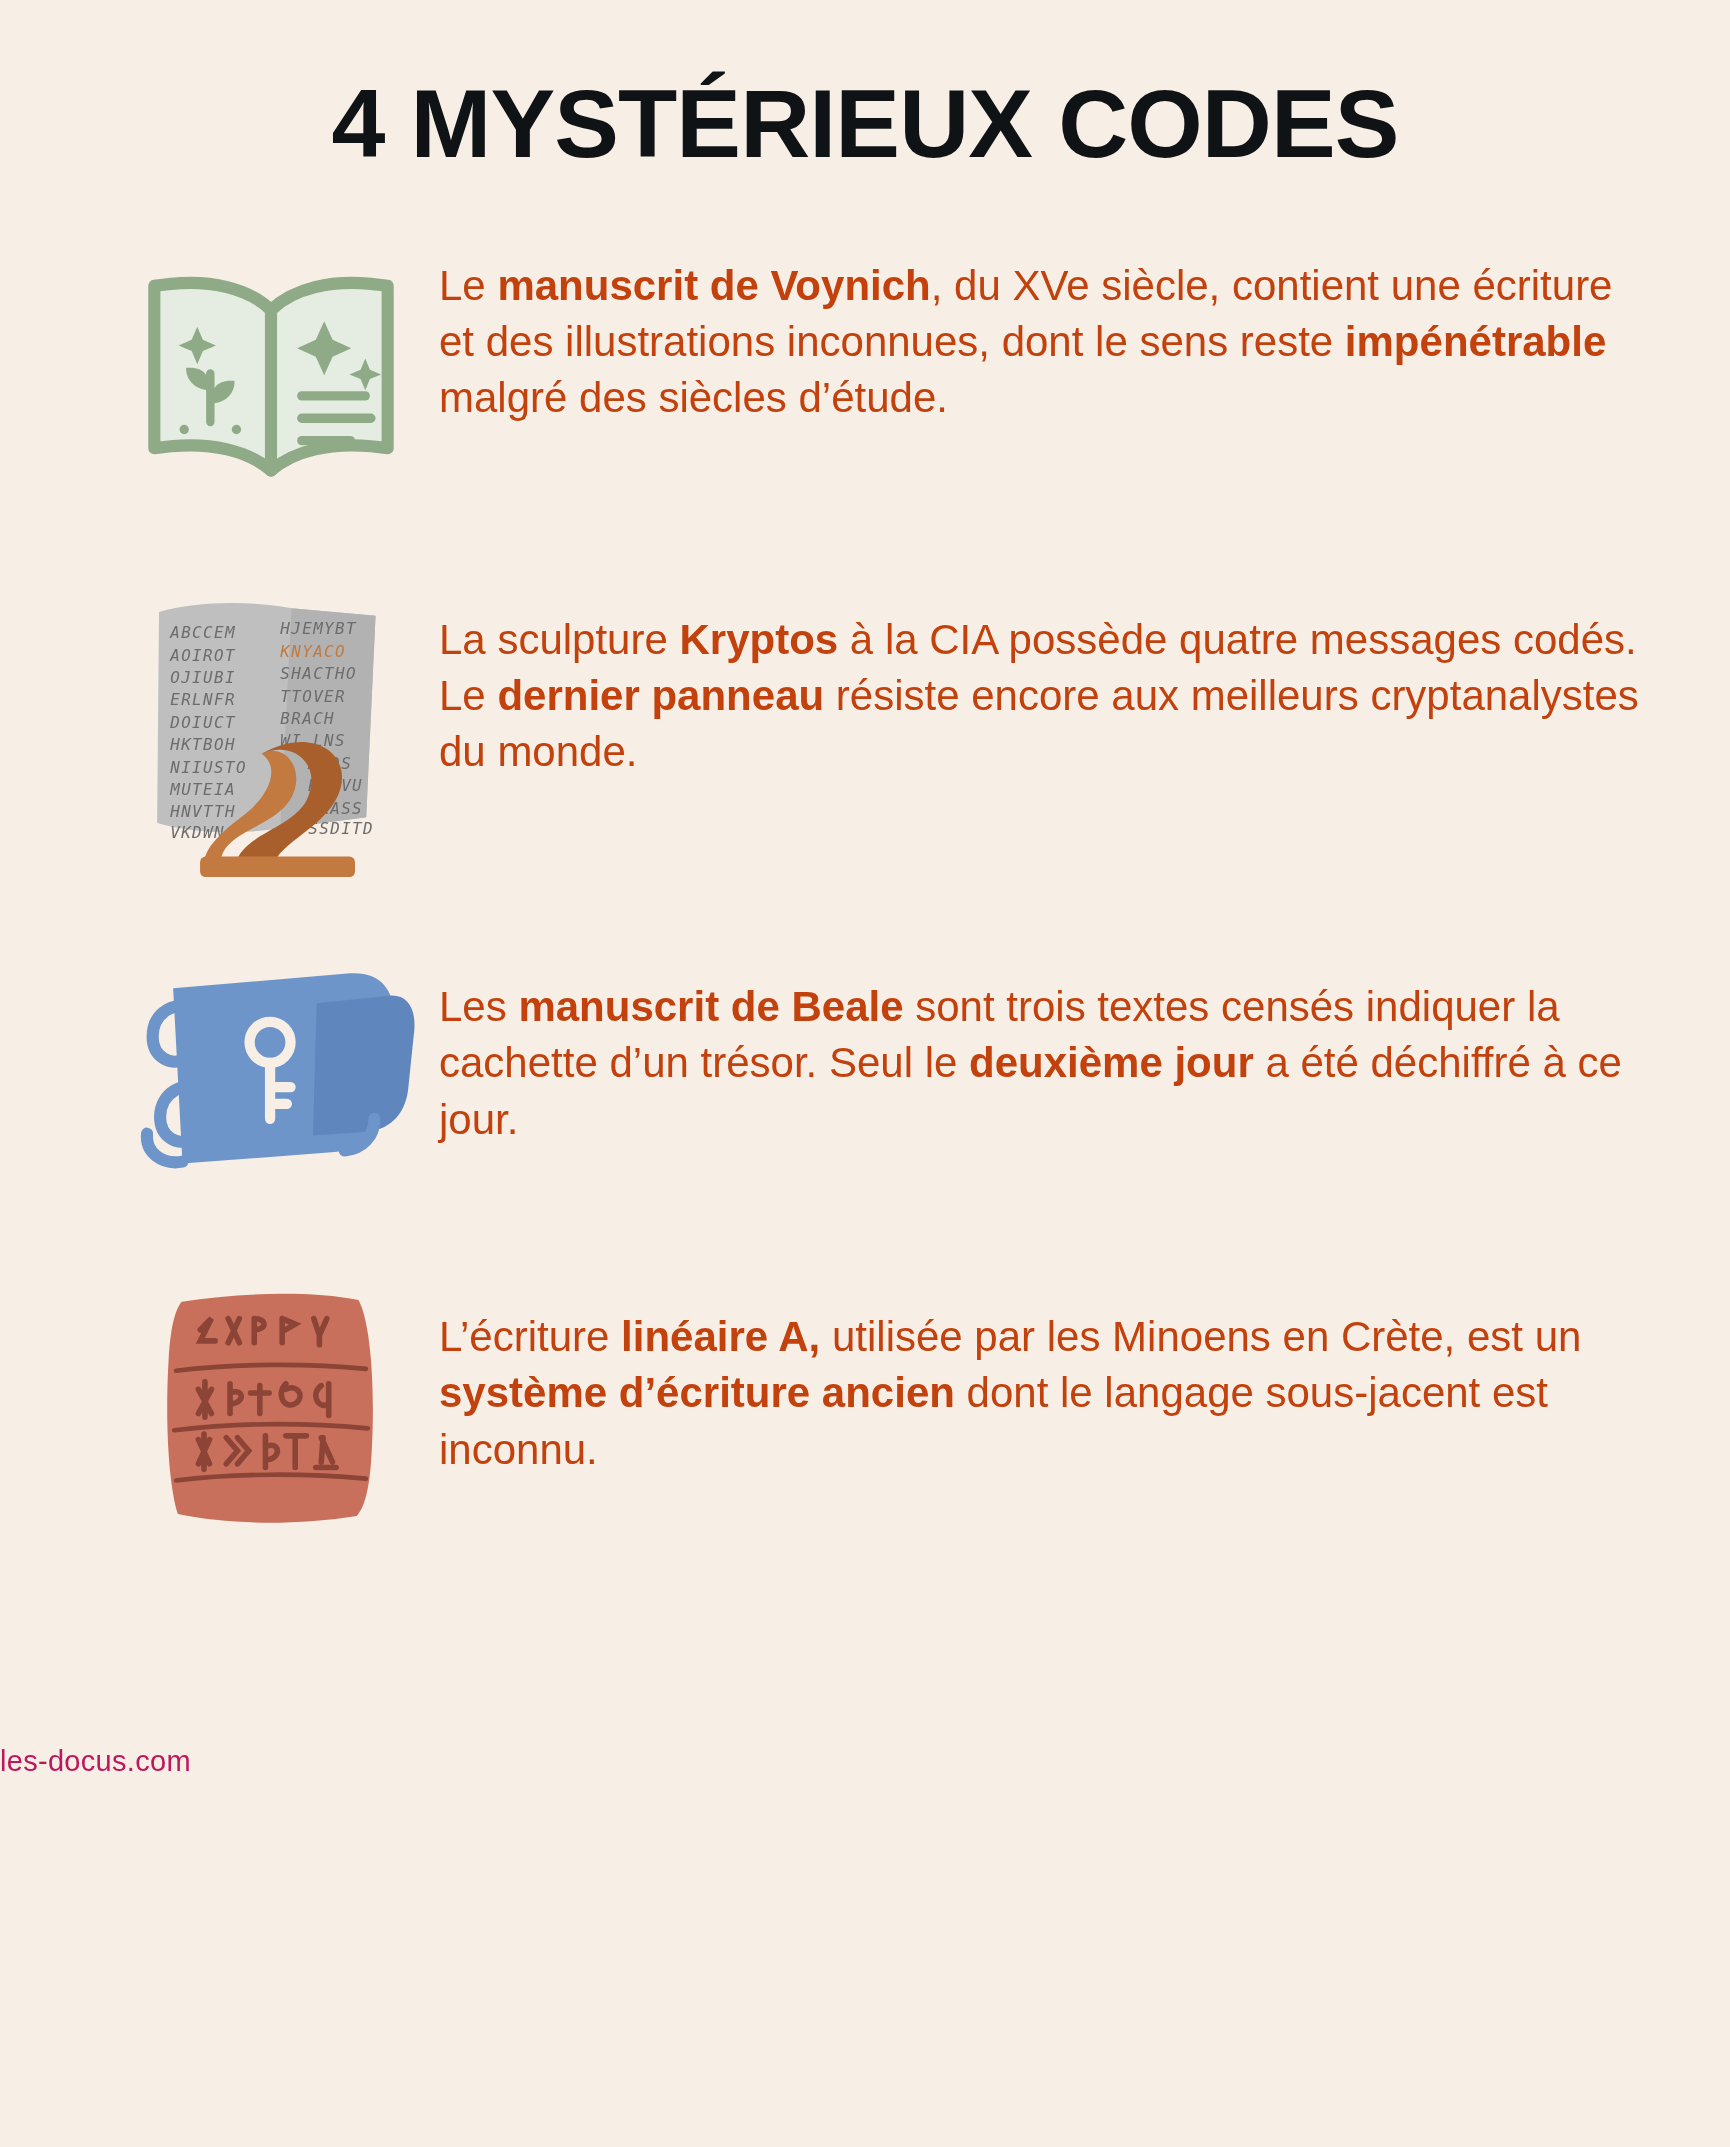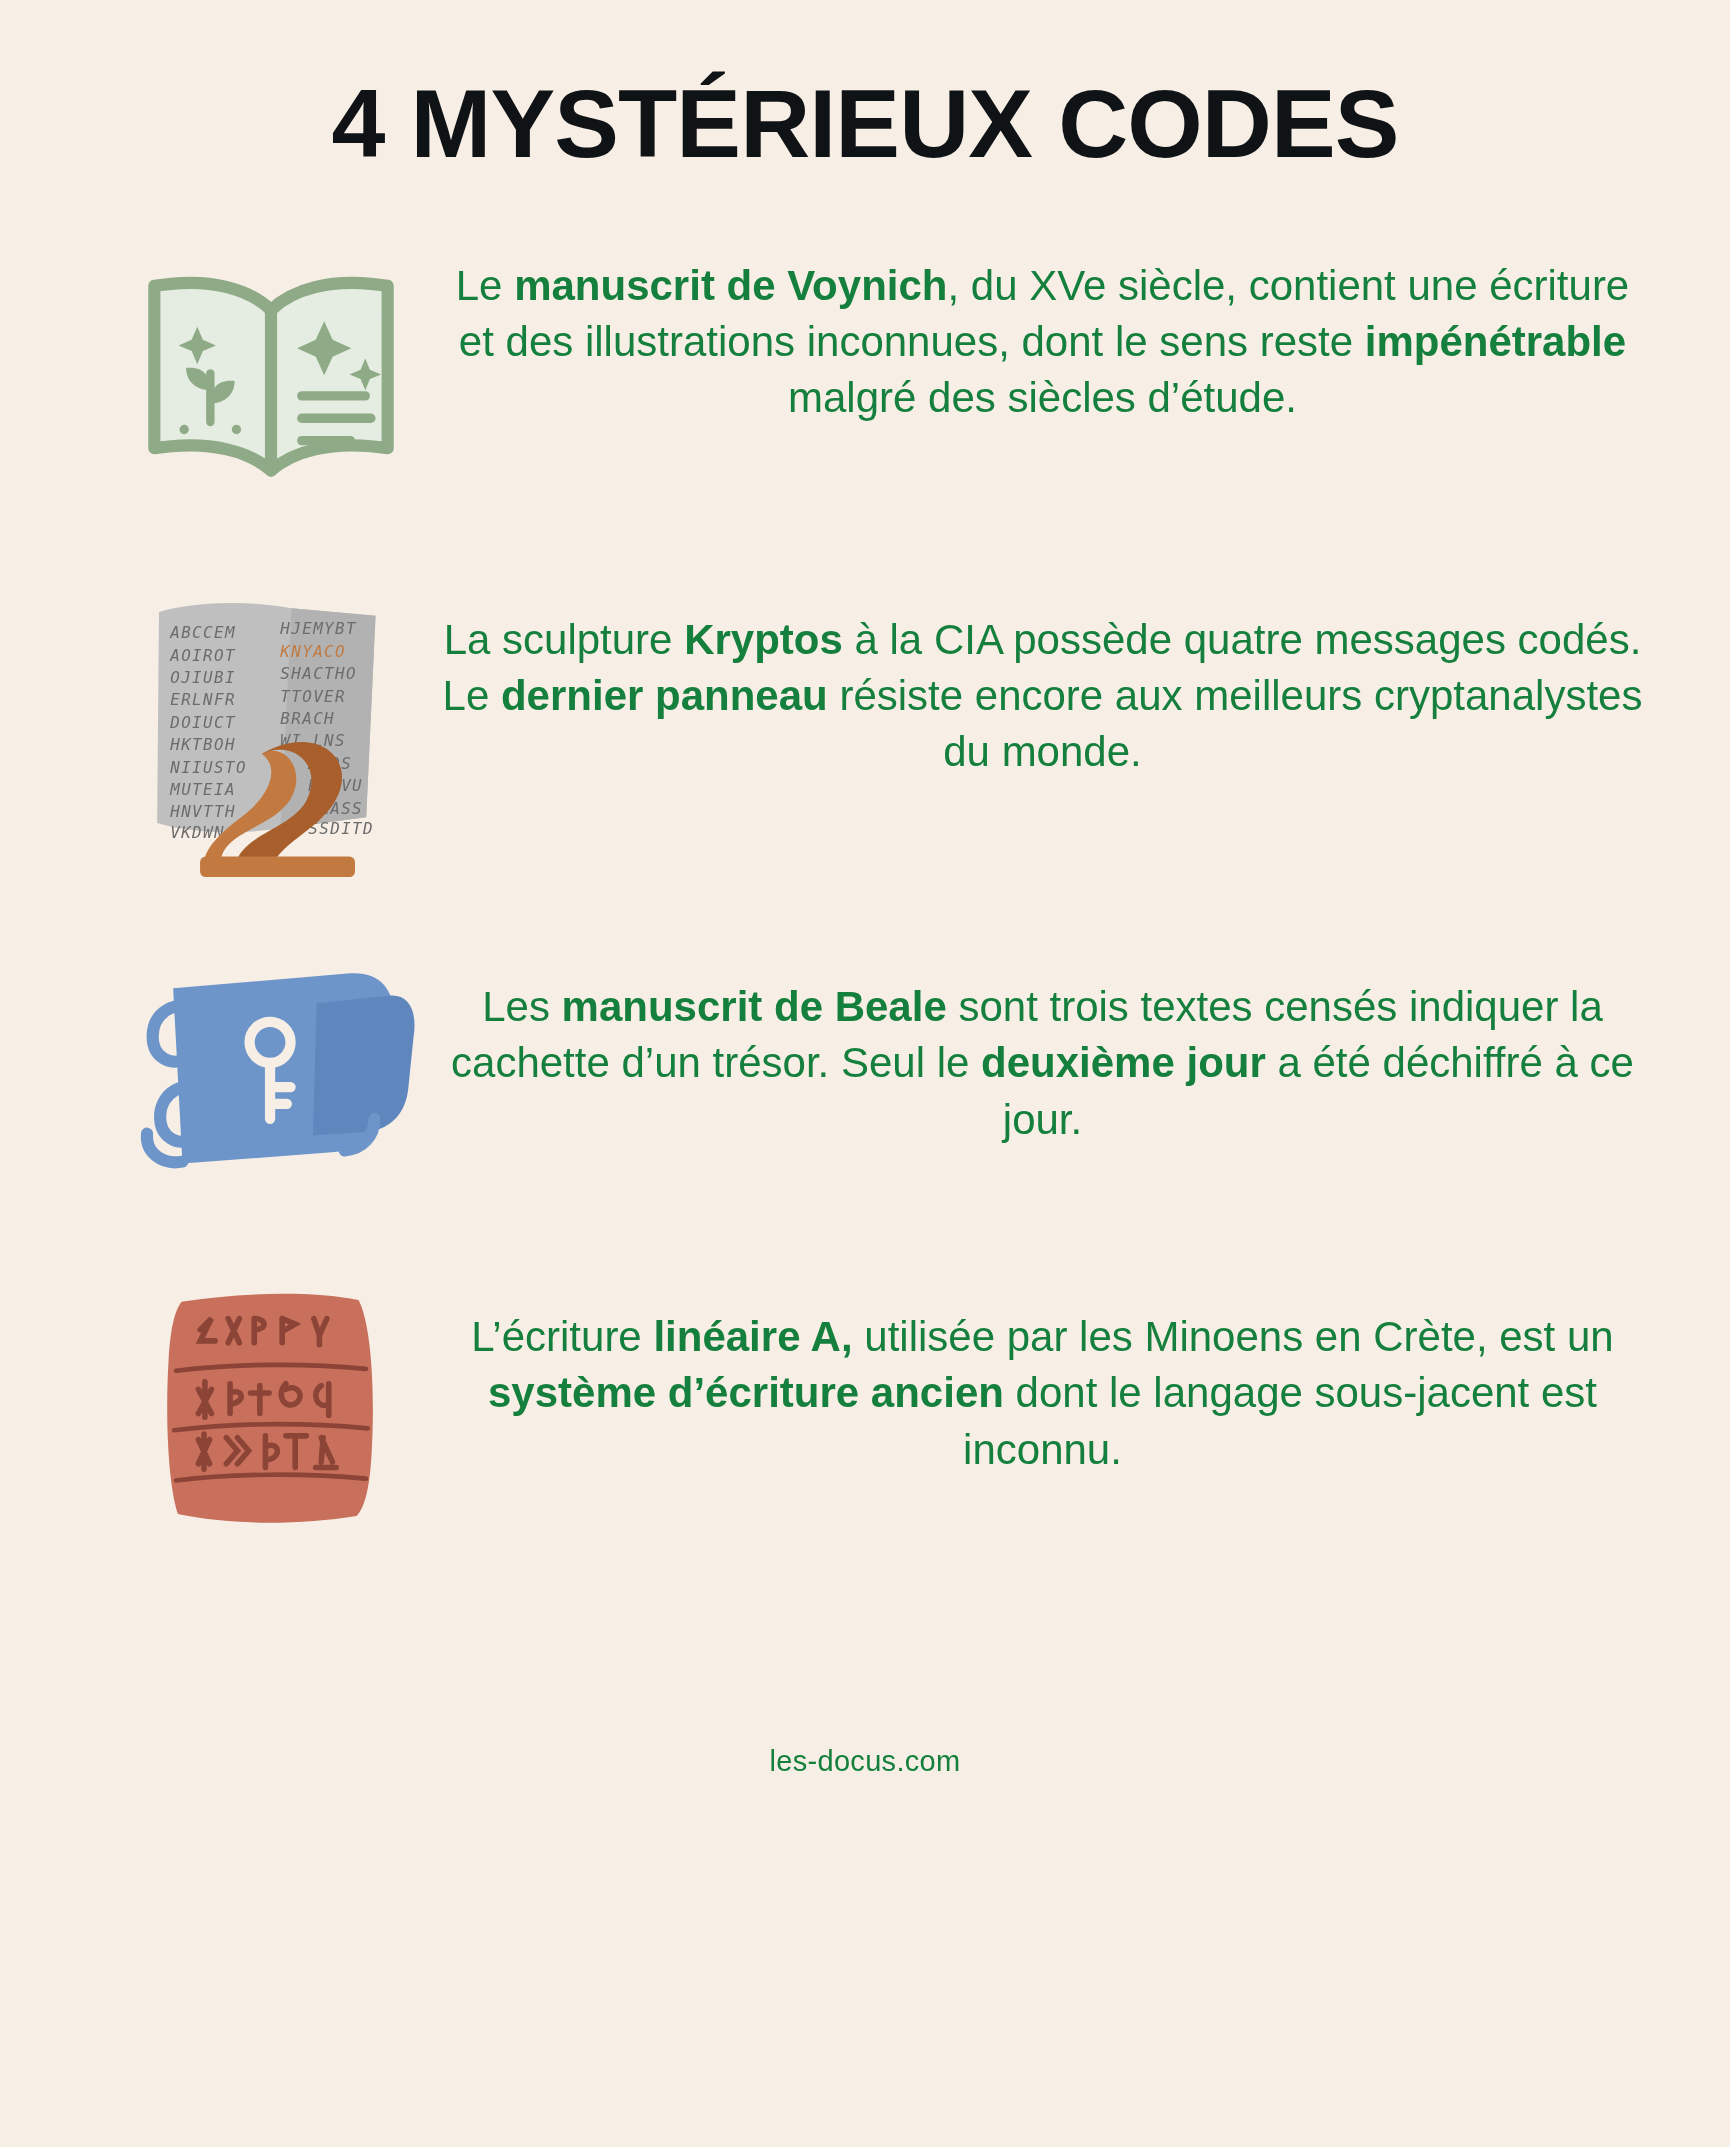--- a/index.html
+++ b/index.html
@@ -55,38 +55,36 @@
     align-items: center;
     justify-content: center;
     padding-top: 9.3px;
     font-style: italic;
   }
   .text {
     flex: 1 1 auto;
     font-size: 42px;
     line-height: 1.34;
     font-weight: 400;
-    color: #15803d;
+    color: #c2410c;
     padding-top: 13px;
-    text-align: center;
   }
   .text b {
     font-weight: 700;
   }
   .item-2 .text, .item-3 .text, .item-4 .text {
     padding-top: 37px;
   }
   .footer {
     position: absolute;
     left: 0;
     right: 0;
     bottom: 54px;
-    text-align: center;
     font-size: 29px;
-    color: #15803d;
+    color: #be185d;
     letter-spacing: 0.3px;
   }
   
   .krypt-letters {
     font-family: "DejaVu Sans Mono", monospace;
     font-size: 17px;
     line-height: 1.32;
     letter-spacing: 1.5px;
     fill: #6c6c6c;
   }

